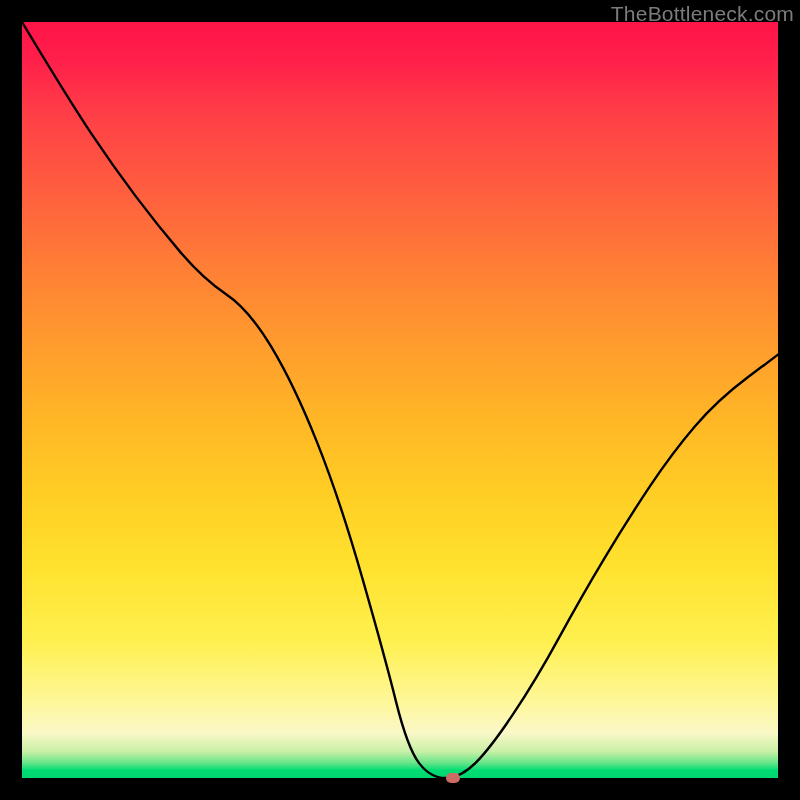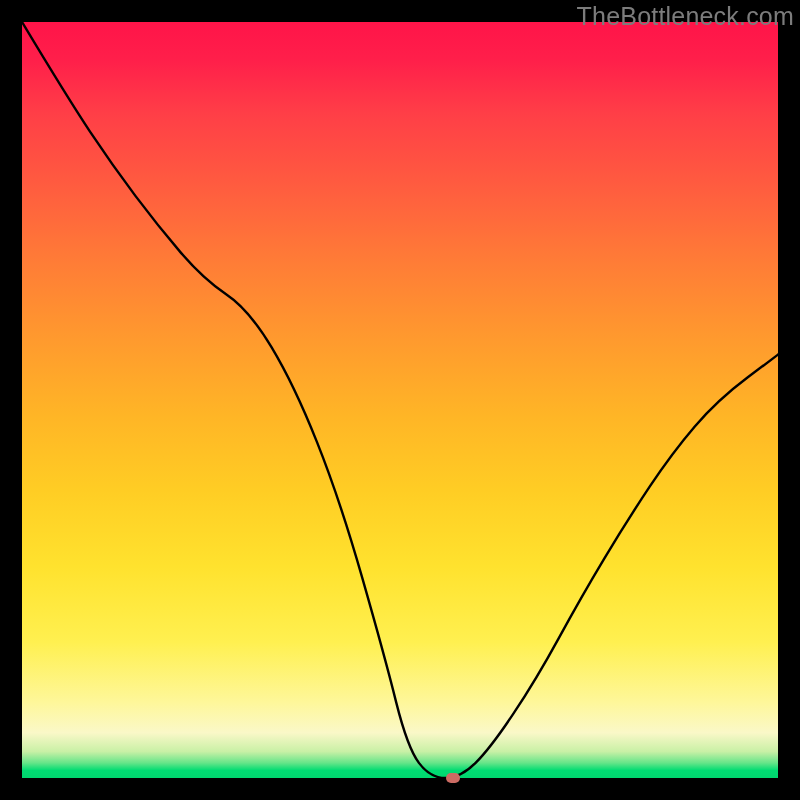--- a/index.html
+++ b/index.html
@@ -58,21 +58,21 @@
     height: 10px;
     border-radius: 5px;
     background: #cc6b63;
     transform: translate(-50%, -50%);
   }
   .watermark {
     position: absolute;
     top: 2px;
     right: 6px;
     color: #7c7c7c;
-    font-size: 25px;
+    font-size: 21px;
     font-weight: 500;
     letter-spacing: 0.2px;
     user-select: none;
   }
 </style>
 </head>
 <body>
 
 <div class="frame">
 

